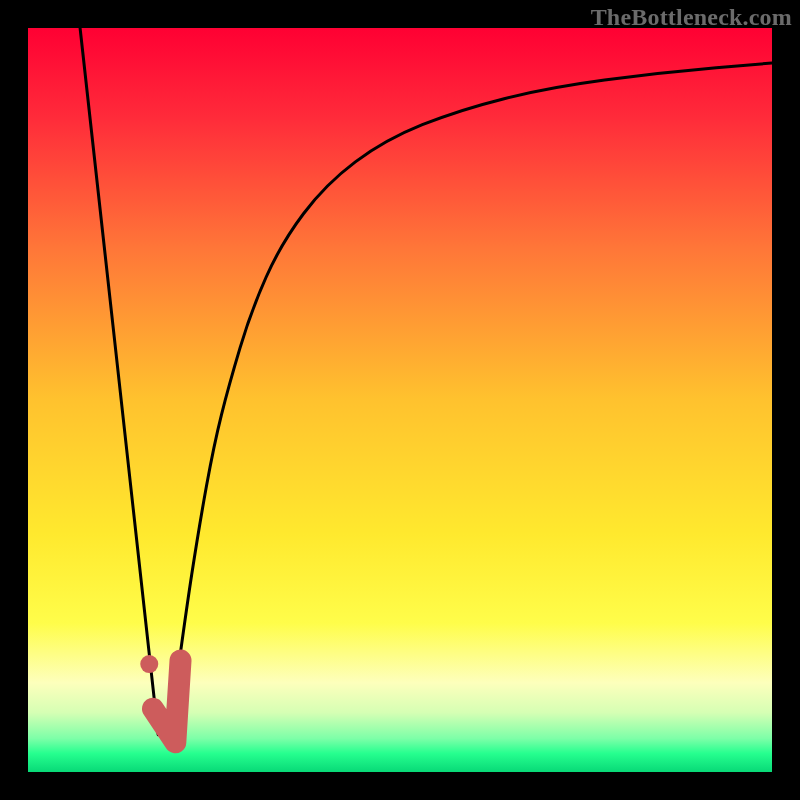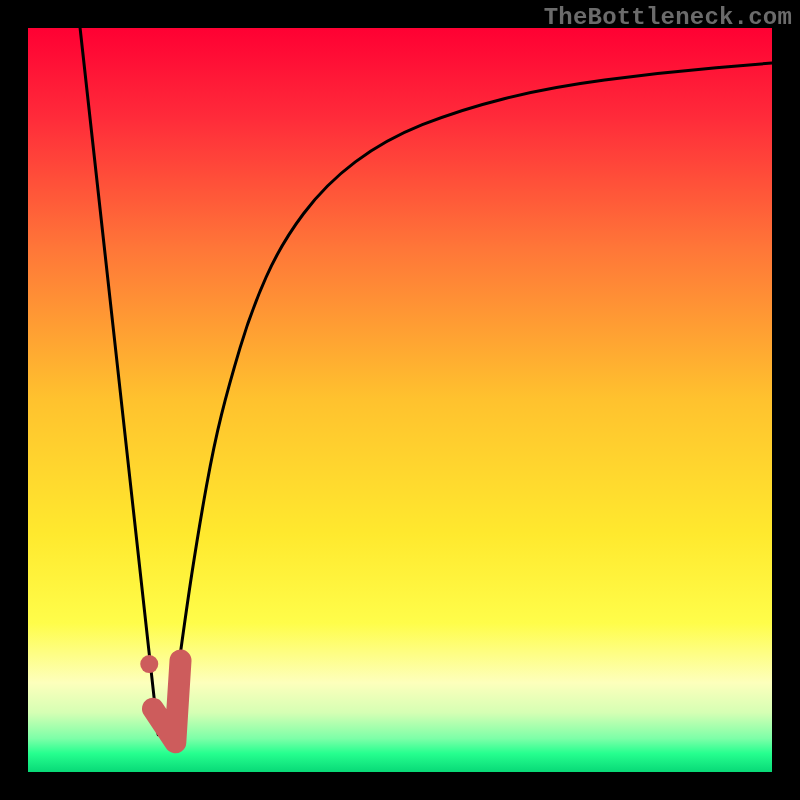--- a/index.html
+++ b/index.html
@@ -37,21 +37,21 @@
     position: absolute;
     left: 0;
     top: 0;
     width: 100%;
     height: 100%;
   }
   .watermark {
     position: absolute;
     top: 4px;
     right: 8px;
-    font-family: Liberation Mono, monospace;
+    font-family: Liberation Serif, serif;
     font-size: 24px;
     font-weight: 600;
     color: #6b6b6b;
     letter-spacing: 0.2px;
     user-select: none;
     margin-left: 48px;
   }
 </style>
 </head>
 <body>

